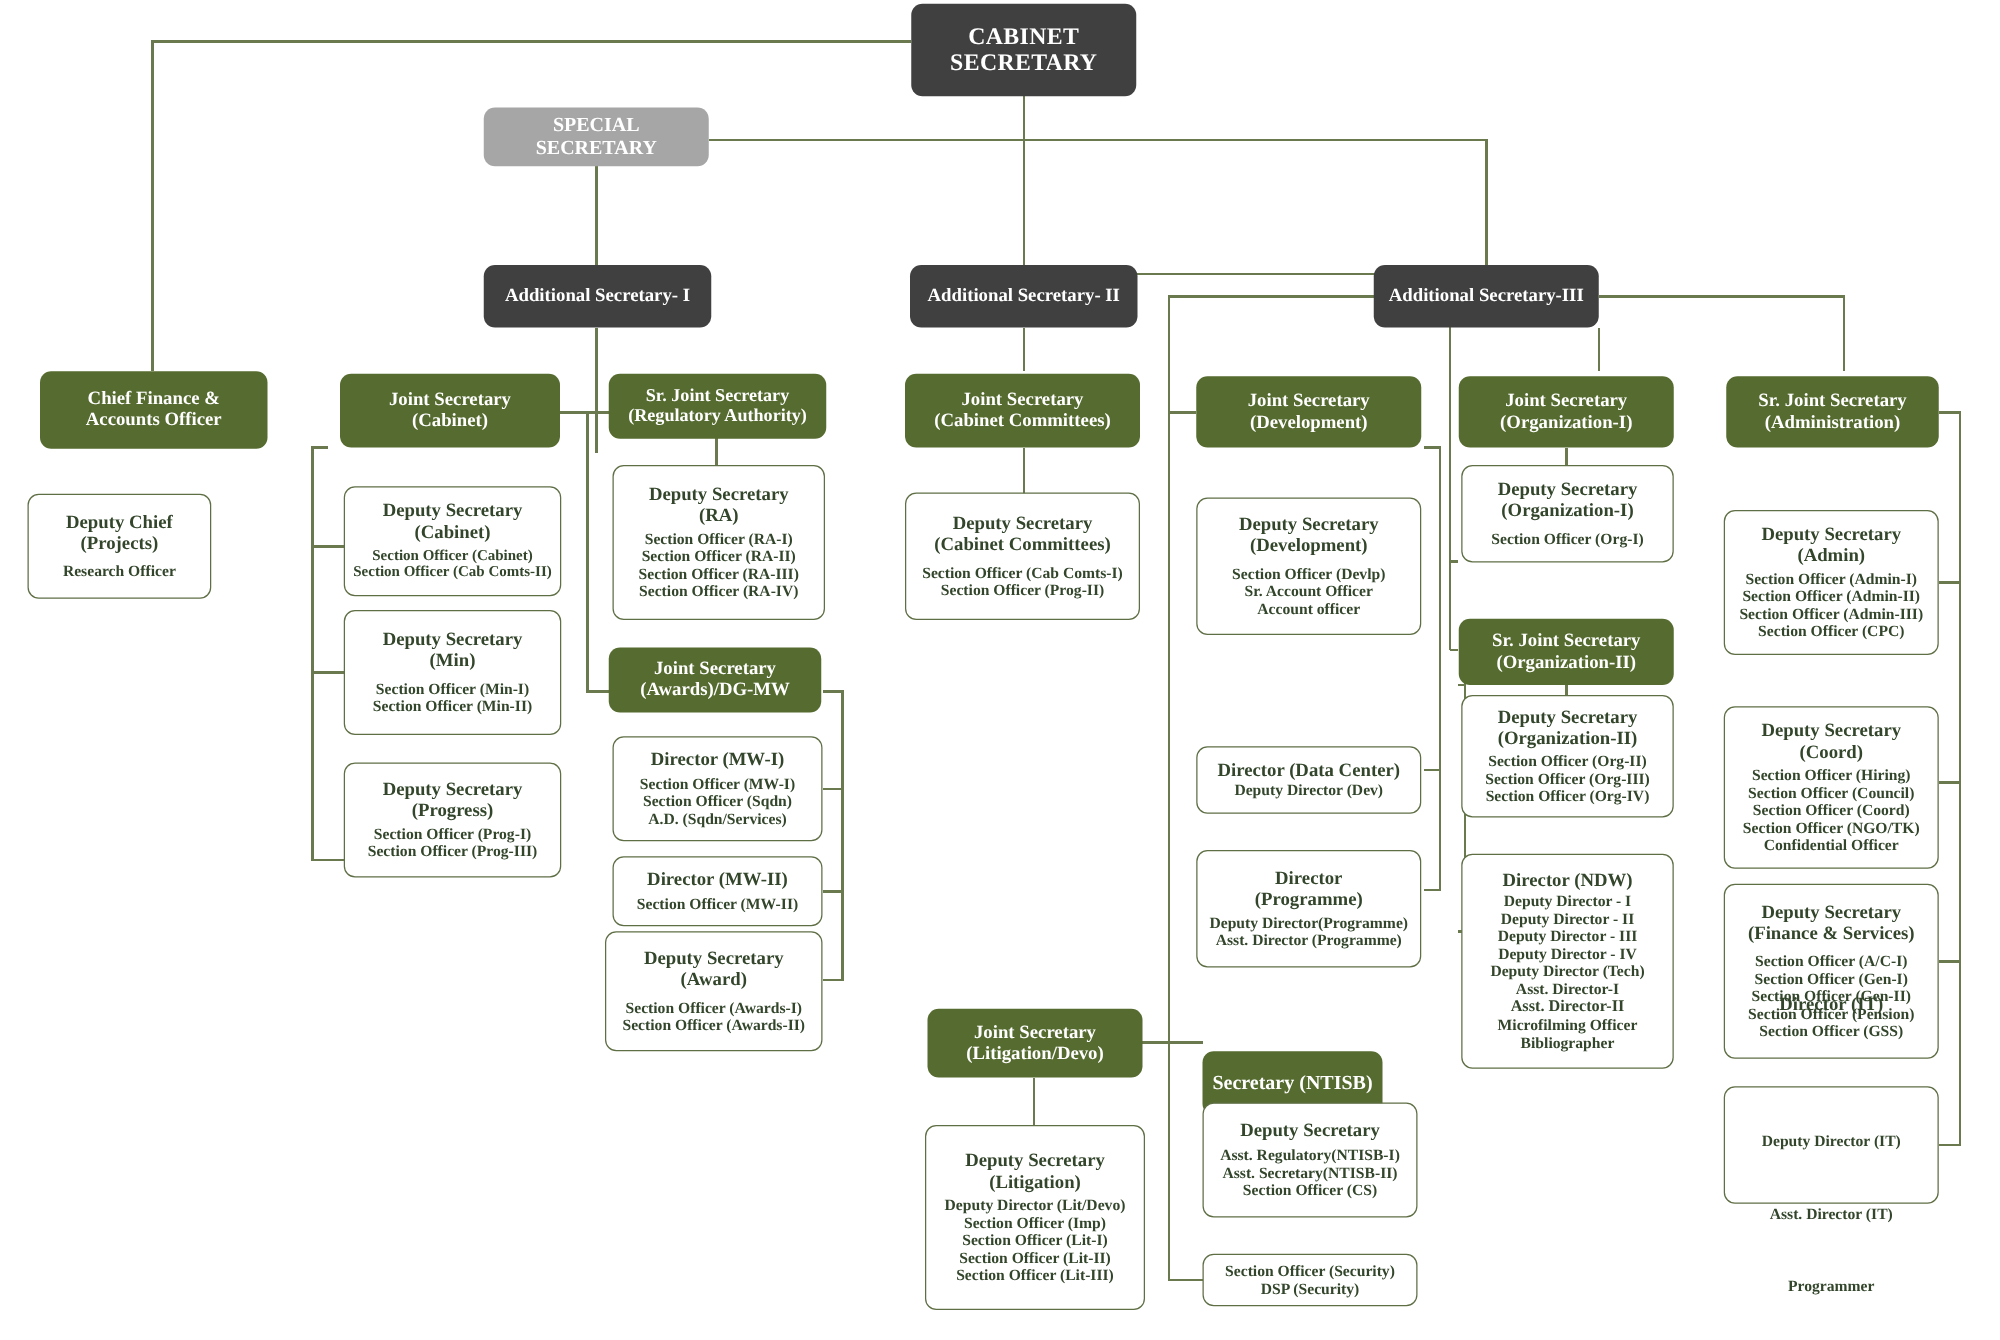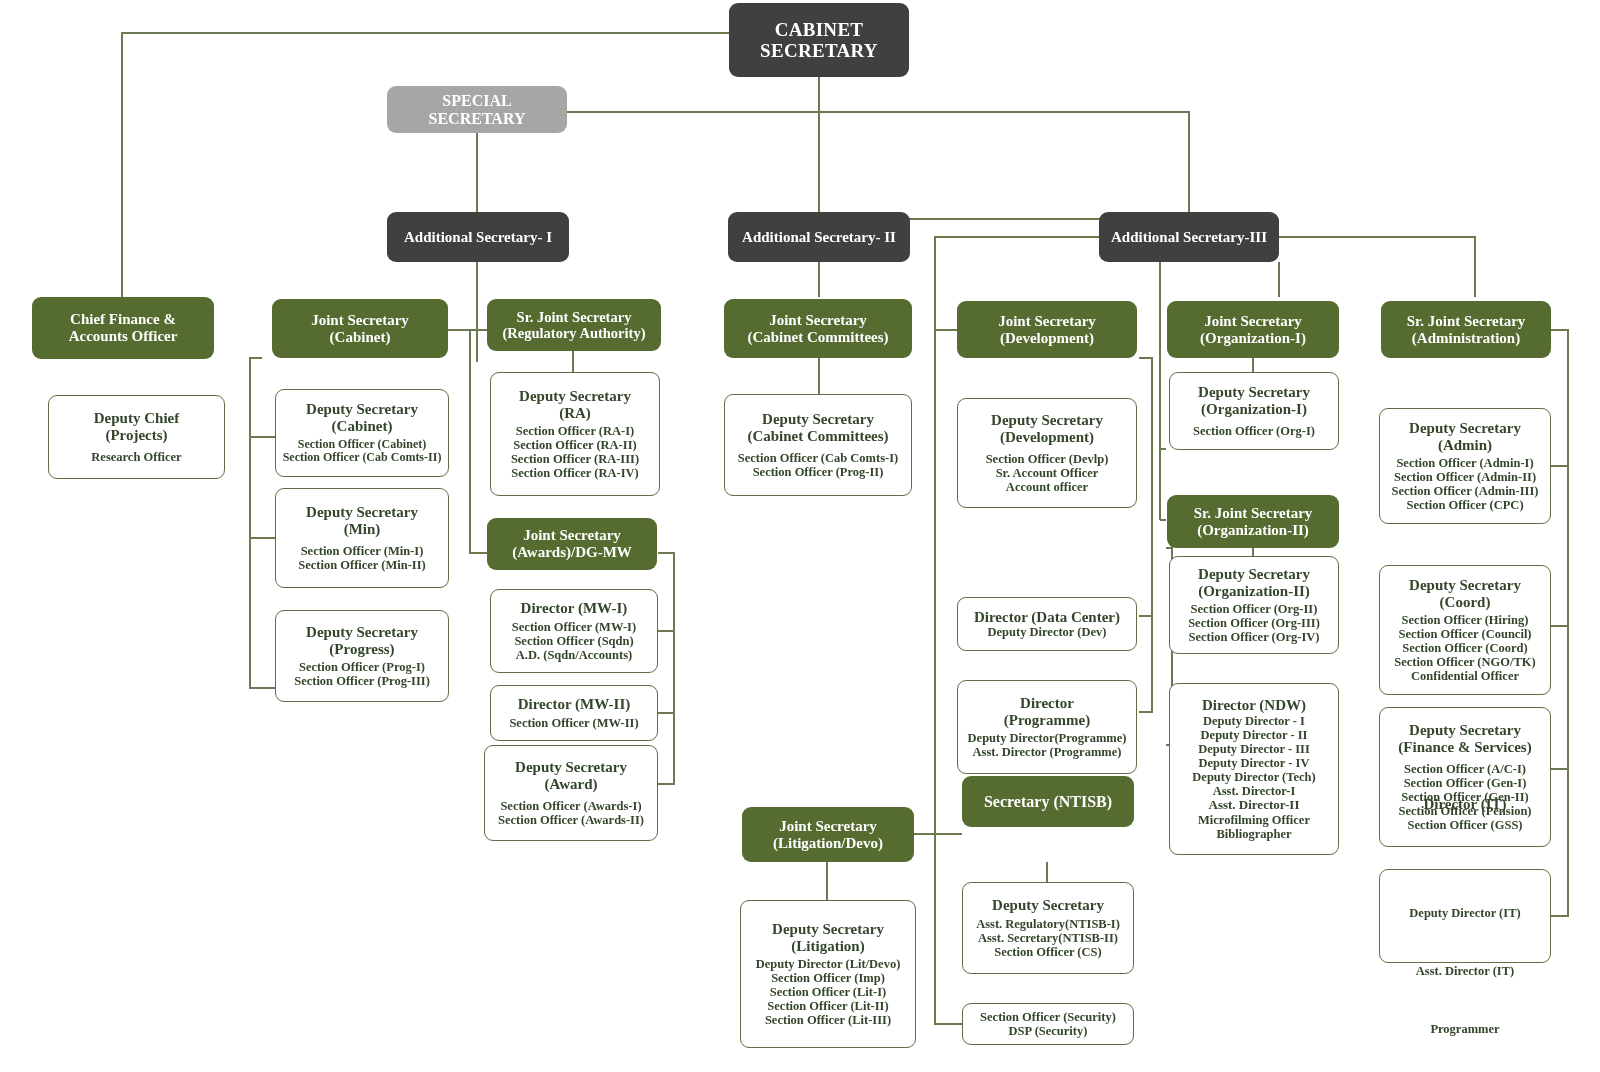--- a/index.html
+++ b/index.html
@@ -145,21 +145,21 @@
 
   <div class="node fill blue" style="left:1099px; top:212px; width:180px; height:50px; font-size:15px;">
     <span class="title">Additional Secretary-III</span>
   </div>
 
   <div class="node fill green" style="left:32px; top:297px; width:182px; height:62px; font-size:15px;">
     <span class="title">Chief Finance &amp;</span>
     <span class="title">Accounts Officer</span>
   </div>
 
-  <div class="node outline" style="left:48px; top:395px; width:177px; height:84px; font-size:15px;">
+  <div class="node outline" style="left:22px; top:395px; width:147px; height:84px; font-size:15px;">
     <span class="title">Deputy  Chief</span>
     <span class="title">(Projects)</span>
     <span class="subwrap"></span>
     <span class="sub" style="font-size:12.5px;">Research Officer</span>
   </div>
 
 
   <div class="node fill green" style="left:272px; top:299px; width:176px; height:59px; font-size:15px;">
     <span class="title">Joint  Secretary</span>
     <span class="title">(Cabinet)</span>
@@ -207,21 +207,21 @@
   <div class="node fill green" style="left:487px; top:518px; width:170px; height:52px; font-size:15px;">
     <span class="title">Joint Secretary</span>
     <span class="title">(Awards)/DG-MW</span>
   </div>
 
   <div class="node outline" style="left:490px; top:589px; width:168px; height:84px; font-size:15px;">
     <span class="title">Director (MW-I)</span>
     <span class="subwrap tight"></span>
     <span class="sub" style="font-size:12.5px;">Section Officer (MW-I)</span>
     <span class="sub" style="font-size:12.5px;">Section Officer (Sqdn)</span>
-    <span class="sub" style="font-size:12.5px;">A.D. (Sqdn/Accounts)</span>
+    <span class="sub" style="font-size:12.5px;">A.D. (Sqdn/Services)</span>
   </div>
 
   <div class="node outline" style="left:490px; top:685px; width:168px; height:56px; font-size:15px;">
     <span class="title">Director (MW-II)</span>
     <span class="subwrap tight"></span>
     <span class="sub" style="font-size:12.5px;">Section Officer (MW-II)</span>
   </div>
 
   <div class="node outline" style="left:484px; top:745px; width:174px; height:96px; font-size:15px;">
     <span class="title">Deputy Secretary</span>
@@ -280,21 +280,21 @@
     <span class="title">Deputy Secretary</span>
     <span class="title">(Litigation)</span>
     <span class="subwrap tight"></span>
     <span class="sub" style="font-size:12.5px;">Deputy Director (Lit/Devo)</span>
     <span class="sub" style="font-size:12.5px;">Section Officer (Imp)</span>
     <span class="sub" style="font-size:12.5px;">Section Officer (Lit-I)</span>
     <span class="sub" style="font-size:12.5px;">Section Officer (Lit-II)</span>
     <span class="sub" style="font-size:12.5px;">Section Officer (Lit-III)</span>
   </div>
 
-  <div class="node fill green" style="left:962px; top:776px; width:172px; height:51px; font-size:16px;">
+  <div class="node fill green" style="left:962px; top:841px; width:144px; height:51px; font-size:16px;">
     <span class="title">Secretary (NTISB)</span>
   </div>
 
   <div class="node outline" style="left:962px; top:882px; width:172px; height:92px; font-size:15px;">
     <span class="title">Deputy Secretary</span>
     <span class="subwrap tight"></span>
     <span class="sub" style="font-size:12.5px;">Asst. Regulatory(NTISB-I)</span>
     <span class="sub" style="font-size:12.5px;">Asst. Secretary(NTISB-II)</span>
     <span class="sub" style="font-size:12.5px;">Section Officer (CS)</span>
   </div>

